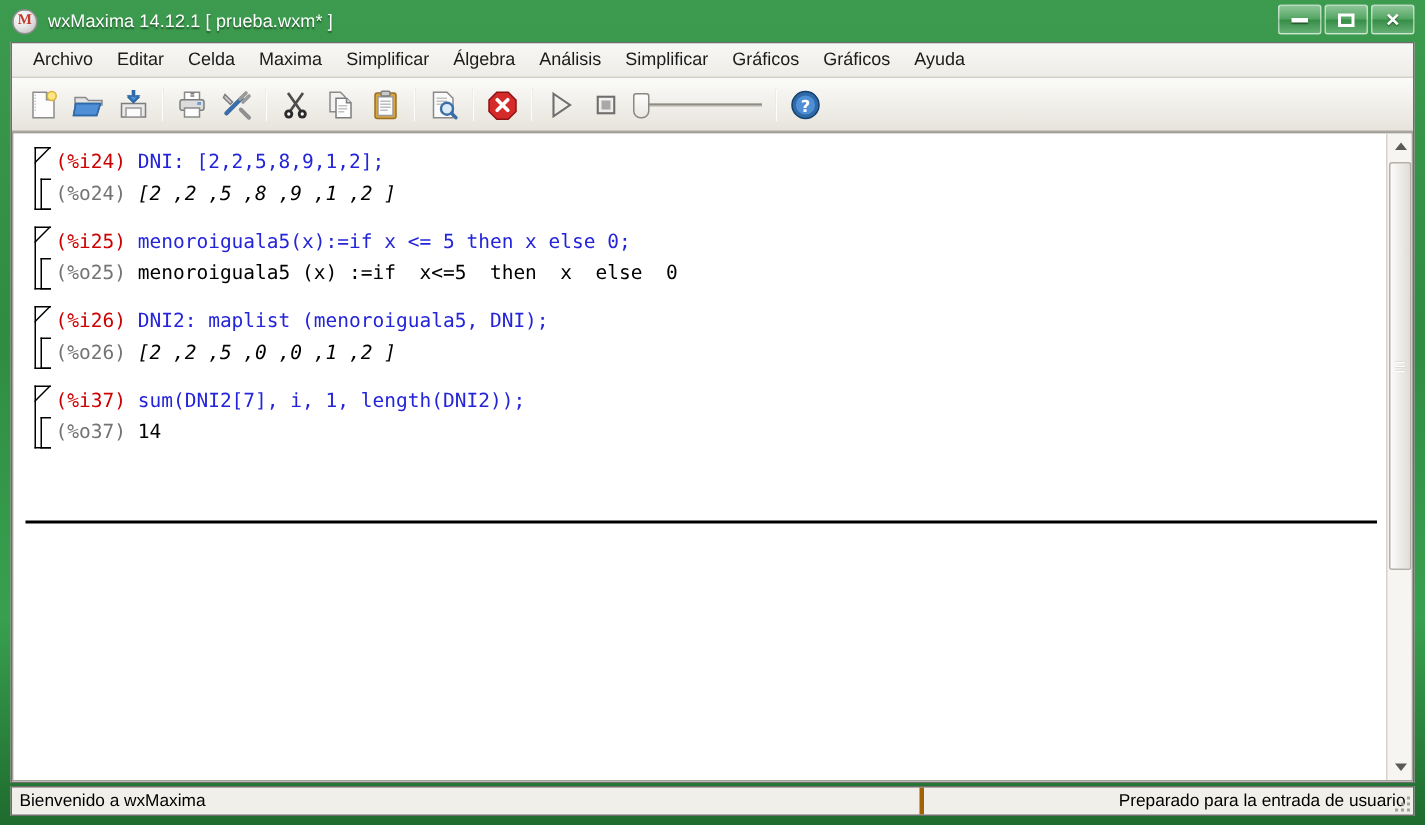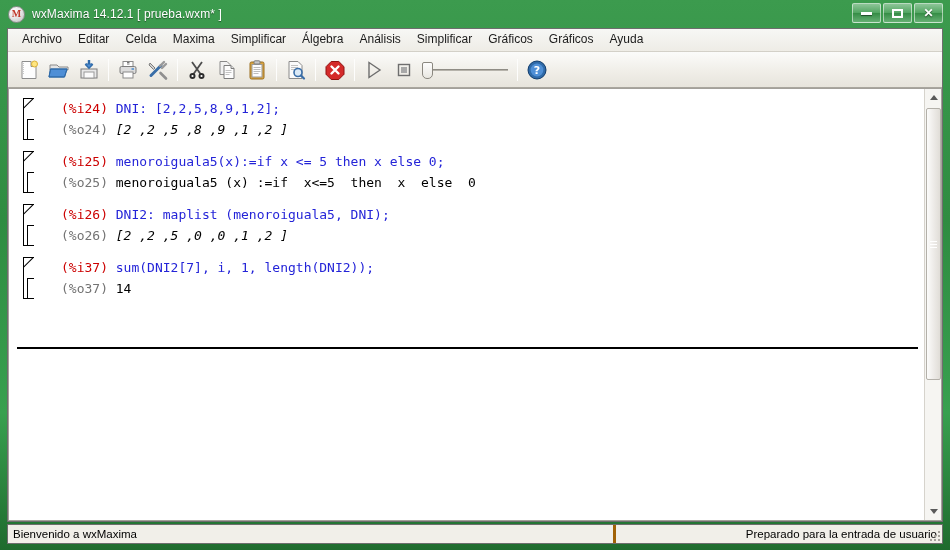--- a/index.html
+++ b/index.html
@@ -159,21 +159,20 @@
     border-left: 1px solid #000;
     border-top: 1px solid #000;
     border-bottom: 1px solid #000;
   }
 
   .code-line {
     font-family: "DejaVu Sans Mono", monospace;
     font-size: 13px;
     line-height: 21px;
     white-space: pre;
-    margin-left: 24px;
   }
   .prompt-in  { color: #cc0000; }
   .prompt-out { color: #737373; text-align: center; }
   .in-text    { color: #2424d8; }
   .out-text   { color: #000000; }
 
   
   .cell-cursor {
     position: absolute; left: 8px; right: 6px;
     height: 0; border-top: 2px solid #000;

